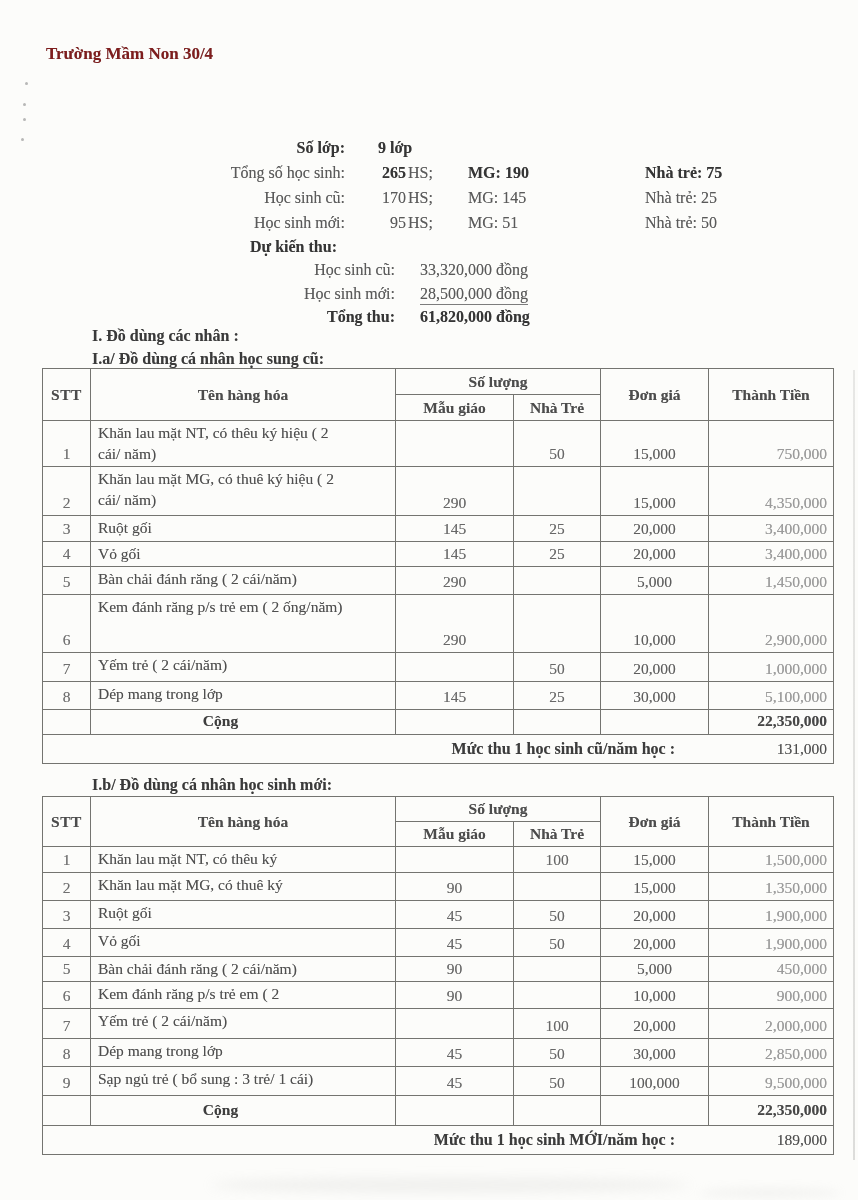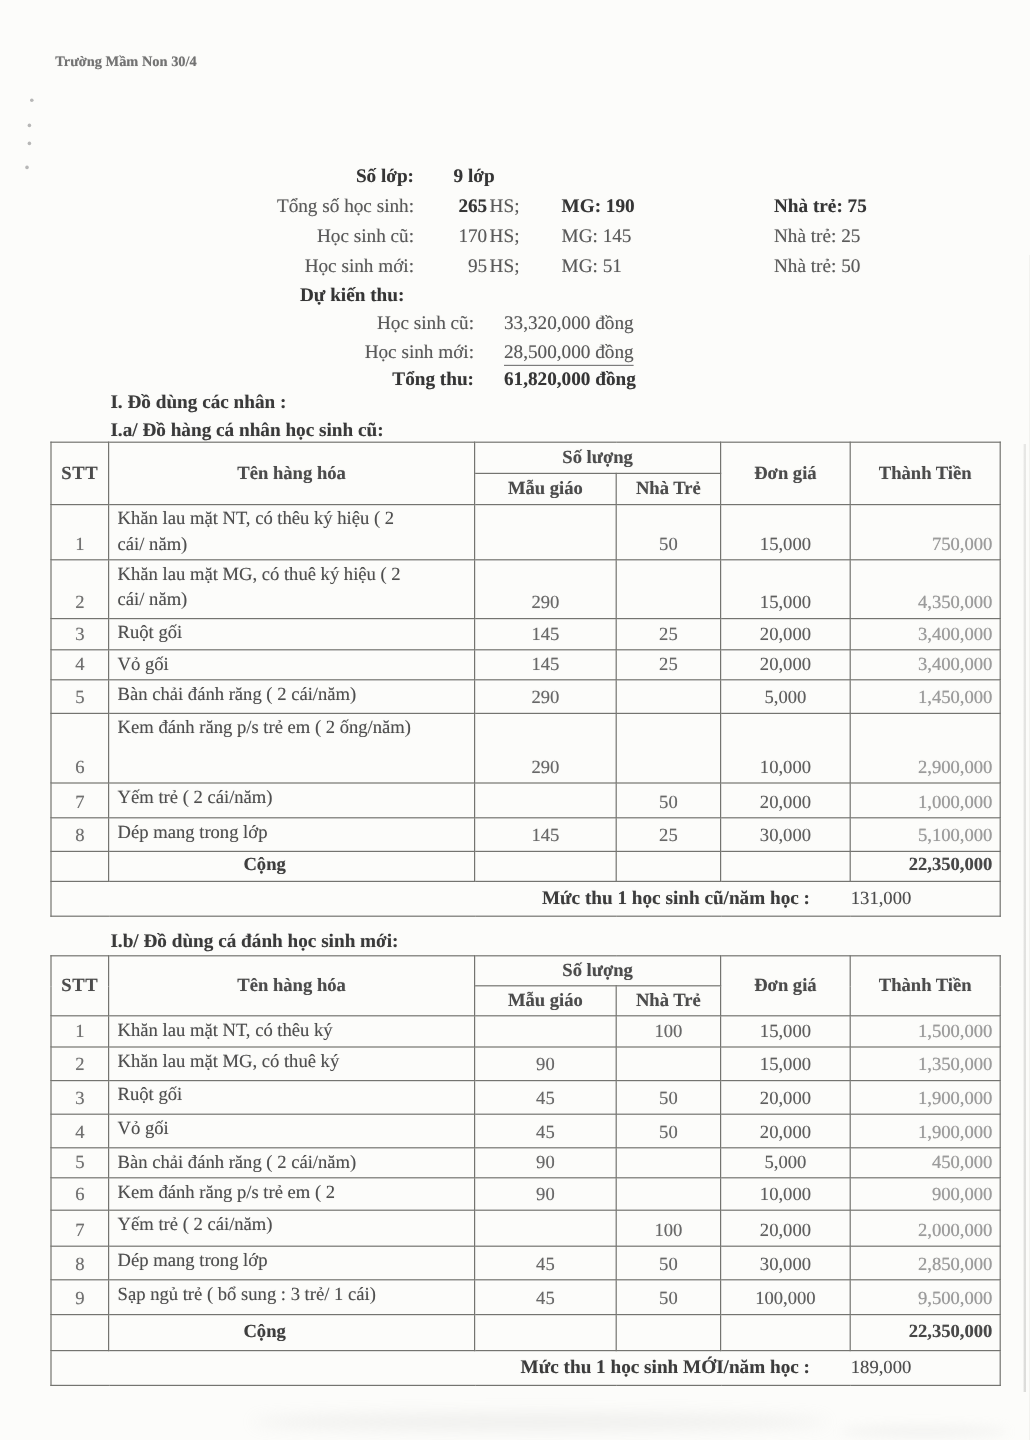--- a/index.html
+++ b/index.html
@@ -5,21 +5,21 @@
   html,body{margin:0;padding:0;background:#e9e9e7;}
   .page{
     position:relative;width:858px;height:1200px;margin:0 auto;
     background:#fcfcfa;overflow:hidden;
     font-family:"Liberation Serif","DejaVu Serif",serif;
     color:#4a4a4a;
     text-shadow:0 0 0.6px rgba(110,110,110,0.55);
   }
   .abs{position:absolute;white-space:nowrap;}
   .b{font-weight:bold;}
-  .school{left:46px;top:44px;font-size:12px;font-weight:bold;color:#737373;}
+  .school{left:46px;top:44px;font-size:17px;font-weight:bold;color:#7f1d1d;}
   .title1{left:0;top:90px;width:858px;text-align:center;font-size:17px;font-weight:bold;color:#3b3b3b;letter-spacing:0.3px;}
   .title2{left:0;top:115px;width:858px;text-align:center;font-size:16.5px;font-weight:bold;color:#3b3b3b;}
   .stat{font-size:16px;color:#5a5a5a;}
   .stat.b{color:#353535;}
   .lbl-r{right:513px;text-align:right;}
   .num-r{right:452px;text-align:right;}
   .underlined{border-bottom:1.2px solid #7c7c7c;padding-bottom:1px;}
   .sect{font-size:16px;font-weight:bold;color:#3a3a3a;}
 
   table.sheet{
@@ -35,21 +35,21 @@
   td.c-stt{text-align:center;vertical-align:bottom;color:#707070;padding:0 2px 3px;}
   td.c-name{vertical-align:top;color:#4f4f4f;padding:1px 52px 2px 7px;line-height:21px;white-space:normal;}
   td.c-num{text-align:center;vertical-align:bottom;color:#686868;padding:0 2px 3px;}
   td.c-price{text-align:center;vertical-align:bottom;color:#5e5e5e;padding:0 2px 3px;}
   td.c-total{text-align:right;vertical-align:bottom;color:#9b9b9b;padding:0 6px 3px 2px;}
   td.c-cong{vertical-align:middle;text-align:center;font-weight:bold;color:#3e3e3e;padding:0 52px 2px 7px;}
   td.c-sumtotal{text-align:right;vertical-align:middle;font-weight:bold;color:#474747;padding:0 6px 2px 2px;}
   tr.fee-row td{padding:0;}
   .fee-wrap{display:flex;align-items:center;justify-content:flex-end;height:100%;}
   .fee-label{font-weight:bold;color:#3c3c3c;font-size:16px;margin-right:34px;}
-  .fee-value{width:118px;color:#4d4d4d;font-size:15.5px;padding-right:6px;}
+  .fee-value{width:118px;text-align:right;color:#4d4d4d;font-size:15.5px;padding-right:6px;}
 
   .dot{position:absolute;width:3px;height:3px;border-radius:50%;background:#9a9a9a;opacity:0.7;}
   .edge-line{position:absolute;right:3px;top:370px;width:2px;height:790px;background:linear-gradient(#d2d2d0,#bdbdbb);opacity:0.5;}
   .bottom-smudge{position:absolute;left:210px;top:1178px;width:480px;height:14px;background:#c9c9c7;border-radius:50%;filter:blur(6px);opacity:0.25;}
   .bottom-smudge2{position:absolute;left:700px;top:1188px;width:140px;height:10px;background:#cfcfcd;border-radius:50%;filter:blur(5px);opacity:0.2;}
 </style>
 </head>
 <body>
 
 <div class="page">
@@ -90,21 +90,21 @@
   <div class="abs stat" style="right:463px;top:261px;text-align:right;">Học sinh cũ:</div>
   <div class="abs stat" style="left:420px;top:261px;">33,320,000 đồng</div>
 
   <div class="abs stat" style="right:463px;top:285px;text-align:right;">Học sinh mới:</div>
   <div class="abs stat underlined" style="left:420px;top:285px;">28,500,000 đồng</div>
 
   <div class="abs stat b" style="right:463px;top:308px;text-align:right;">Tổng thu:</div>
   <div class="abs stat b" style="left:420px;top:308px;">61,820,000 đồng</div>
 
   <div class="abs sect" style="left:92px;top:327px;">I. Đồ dùng các nhân :</div>
-  <div class="abs sect" style="left:92px;top:350px;">I.a/ Đồ hàng cá nhân học sinh cũ:</div>
+  <div class="abs sect" style="left:92px;top:350px;">I.a/ Đồ dùng cá nhân học sung cũ:</div>
 
   <table class="sheet" style="top:368px;">
     <colgroup>
         <col style="width:48px">
         <col style="width:305px">
         <col style="width:118px">
         <col style="width:87px">
         <col style="width:108px">
         <col style="width:125px">
       </colgroup>
@@ -196,21 +196,21 @@
       <td colspan="6">
         <div class="fee-wrap">
           <span class="fee-label">Mức thu 1 học sinh cũ/năm học  :</span>
           <span class="fee-value">131,000</span>
         </div>
       </td>
     </tr>
   </tbody>
     </table>
 
-  <div class="abs sect" style="left:92px;top:776px;">I.b/ Đồ dùng cá đánh học sinh mới:</div>
+  <div class="abs sect" style="left:92px;top:776px;">I.b/ Đồ dùng cá nhân học sinh mới:</div>
 
   <table class="sheet" style="top:796px;">
     <colgroup>
         <col style="width:48px">
         <col style="width:305px">
         <col style="width:118px">
         <col style="width:87px">
         <col style="width:108px">
         <col style="width:125px">
       </colgroup>

